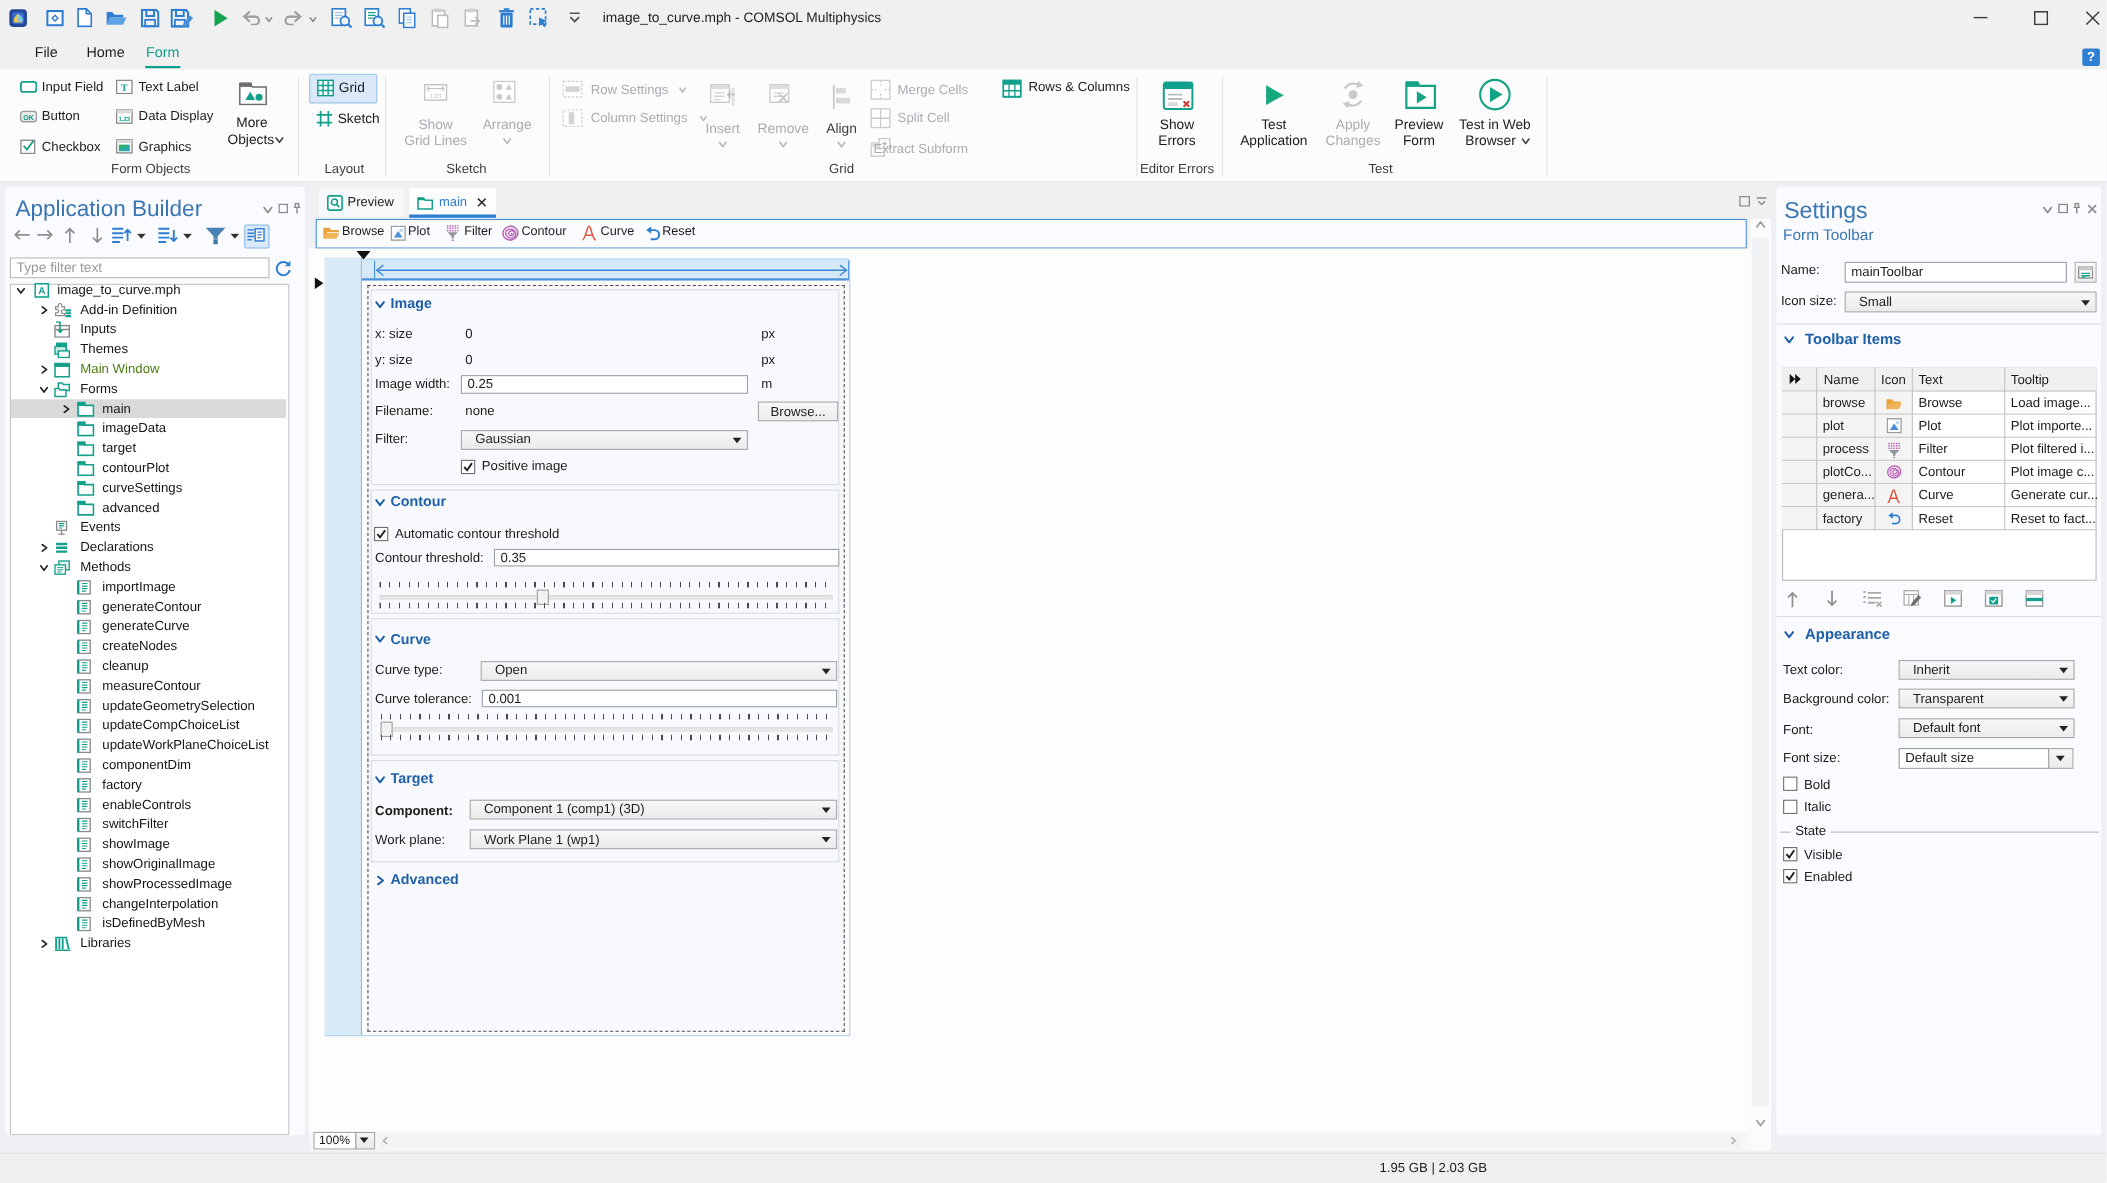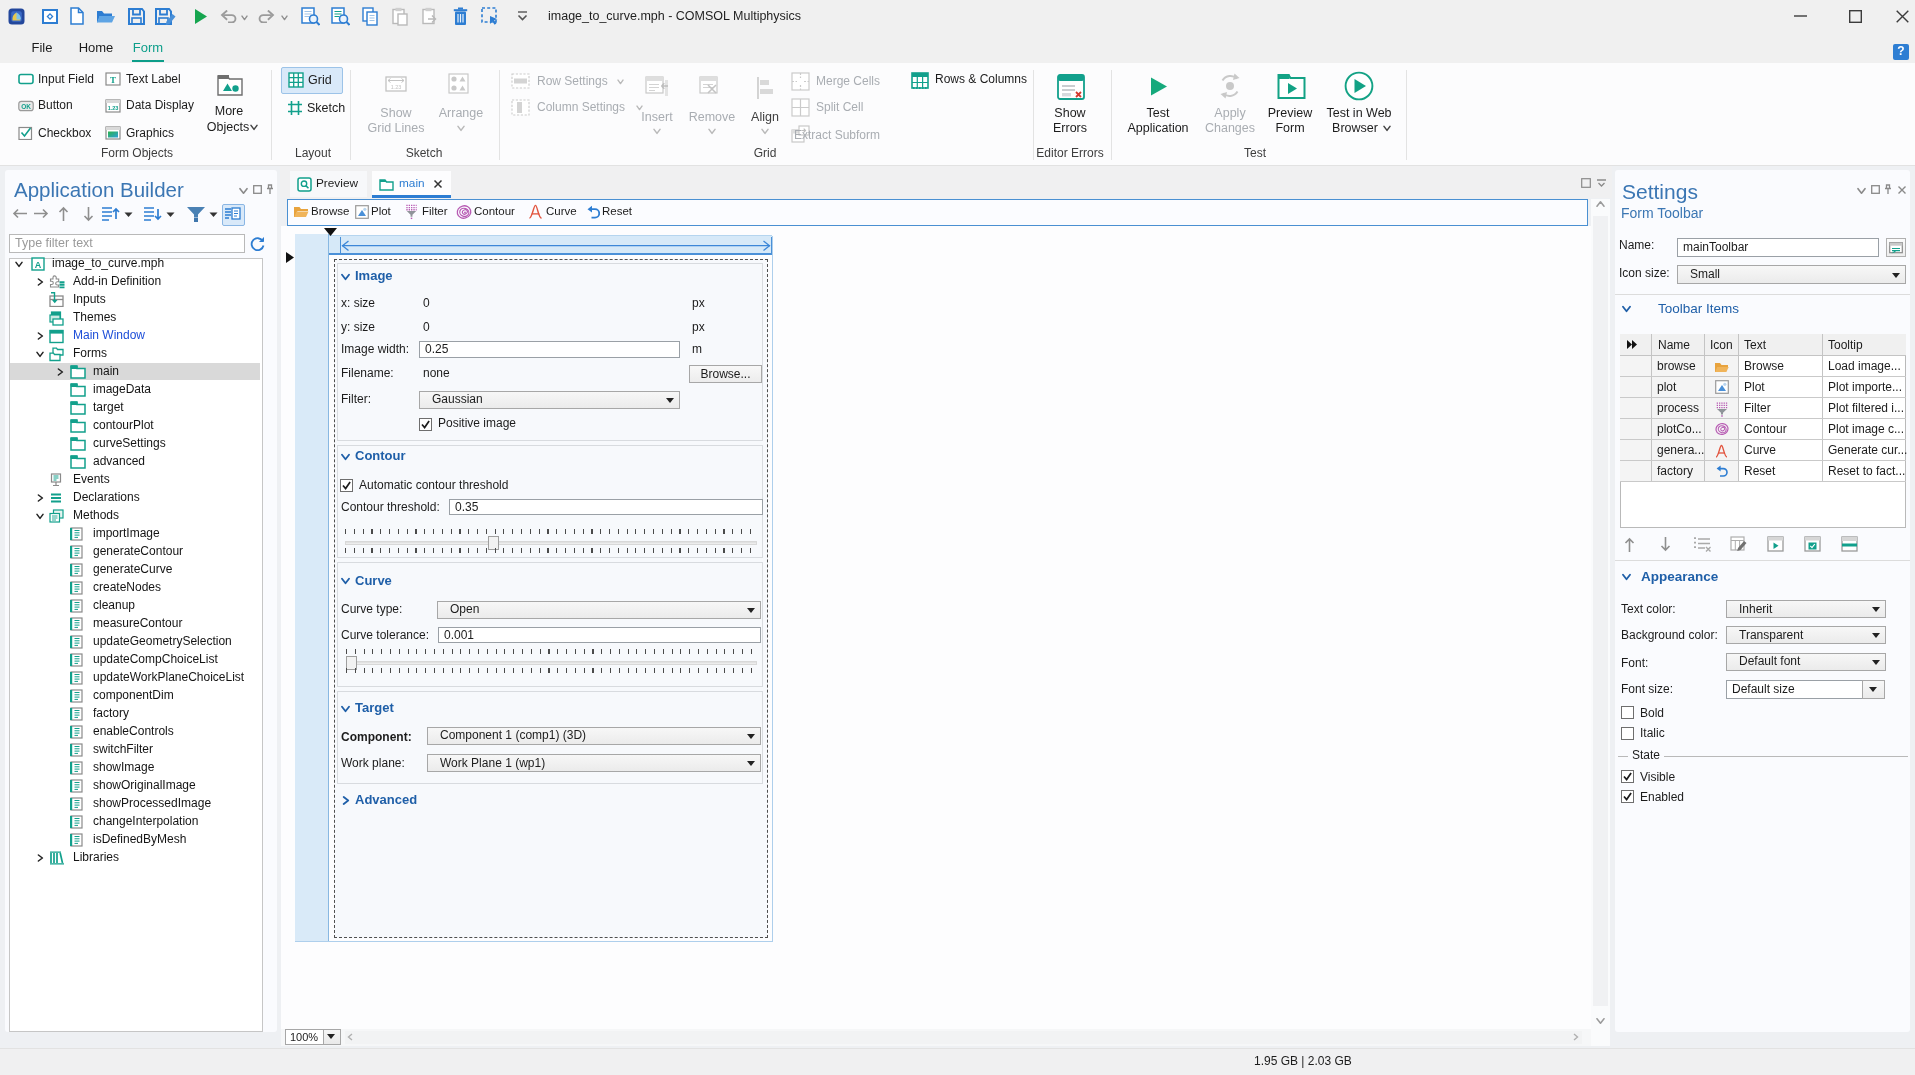--- a/index.html
+++ b/index.html
@@ -397,21 +397,21 @@
     <rect x="4" y="8" width="10" height="6" fill="#fff" stroke="#12a08c" stroke-width="1.3"></rect>
   </svg>
 <div class="t" style="left:73px;top:310px;font-size:12px;line-height:15px;color:#141414;font-weight:400;">Themes</div>
 <svg style="position:absolute;left:36px;top:332px" width="8" height="8" viewBox="0 0 8 8">
     <path d="M2.4 1 L6.4 4.0 L2.4 7" fill="none" stroke="#222" stroke-width="1.5" stroke-linecap="round" stroke-linejoin="round"></path>
   </svg>
 <svg style="position:absolute;left:49px;top:329px" width="15" height="15" viewBox="0 0 15 15">
     <rect x="1" y="1.5" width="13" height="12" fill="#fff" stroke="#12a08c" stroke-width="1.4"></rect>
     <rect x="0.8" y="1" width="13.4" height="3.6" fill="#12a08c"></rect>
   </svg>
-<div class="t" style="left:73px;top:328px;font-size:12px;line-height:15px;color:#1d4ed8;font-weight:400;">Main Window</div>
+<div class="t" style="left:73px;top:328px;font-size:12px;line-height:15px;color:#4d7c0f;font-weight:400;">Main Window</div>
 <svg style="position:absolute;left:36px;top:350px" width="8" height="8" viewBox="0 0 8 8">
     <path d="M1 2.4 L4.0 6.4 L7 2.4" fill="none" stroke="#222" stroke-width="1.5" stroke-linecap="round" stroke-linejoin="round"></path>
   </svg>
 <svg style="position:absolute;left:49px;top:346px" width="15" height="16" viewBox="0 0 15 16">
     <path d="M4 2.2 h3.5 l1 1.3 H14 V9 H4 Z" fill="#fff" stroke="#12a08c" stroke-width="1.3"></path>
     <path d="M1 7.2 h3.5 l1 1.3 H11 V14.5 H1 Z" fill="#fff" stroke="#12a08c" stroke-width="1.3"></path>
   </svg>
 <div class="t" style="left:73px;top:346px;font-size:12px;line-height:15px;color:#141414;font-weight:400;">Forms</div>
 <div style="position:absolute;left:10px;top:363px;width:250px;height:17px;background:#d9d9d9"></div>
 <svg style="position:absolute;left:56px;top:368px" width="8" height="8" viewBox="0 0 8 8">
@@ -787,21 +787,21 @@
     <path d="M2.5 11.5 l4 -3.5 v2 z" fill="#12a08c"></path>
   </svg>
 <div class="t" style="left:1619px;top:266px;font-size:12px;line-height:15px;color:#1c1c1c;font-weight:400;">Icon size:</div>
 <div style="position:absolute;left:1677px;top:265px;width:229px;height:19px;background:linear-gradient(#f7f7f7,#ebebeb);border:1px solid #a7a7a7;box-sizing:border-box"></div>
 <div class="t" style="left:1690px;top:267px;font-size:12px;line-height:15px;color:#1c1c1c;font-weight:400;">Small</div>
 <div style="position:absolute;left:1892px;top:272.5px;width:0;height:0;border-left:4.5px solid transparent;border-right:4.5px solid transparent;border-top:5px solid #222"></div>
 <div style="position:absolute;left:1615px;top:294px;width:295px;height:1px;background:#dcdcdc"></div>
 <svg style="position:absolute;left:1622px;top:304px" width="9" height="9" viewBox="0 0 9 9">
     <path d="M1 2.6999999999999997 L4.5 7.2 L8 2.6999999999999997" fill="none" stroke="#1f5fa8" stroke-width="1.8" stroke-linecap="round" stroke-linejoin="round"></path>
   </svg>
-<div class="t" style="left:1641px;top:300px;font-size:13.5px;line-height:17px;color:#1f5fa8;font-weight:400;margin-left:17px;">Toolbar Items</div>
+<div class="t" style="left:1641px;top:300px;font-size:13.5px;line-height:17px;color:#1f5fa8;font-weight:700;">Toolbar Items</div>
 <div style="position:absolute;left:1620px;top:334px;width:286px;height:194px;background:#fff;border:1px solid #b9b9b9;box-sizing:border-box"></div>
 <div style="position:absolute;left:1620px;top:334px;width:286px;height:22px;background:#f0f0f0;border-bottom:1px solid #c4c4c4;box-sizing:border-box"></div>
 <div style="position:absolute;left:1620px;top:356px;width:118px;height:126px;background:#f4f4f4"></div>
 <div style="position:absolute;left:1651px;top:334px;width:1px;height:148px;background:#c4c4c4"></div>
 <div style="position:absolute;left:1704px;top:334px;width:1px;height:148px;background:#c4c4c4"></div>
 <div style="position:absolute;left:1738px;top:334px;width:1px;height:148px;background:#c4c4c4"></div>
 <div style="position:absolute;left:1822px;top:334px;width:1px;height:148px;background:#c4c4c4"></div>
 <div style="position:absolute;left:1620px;top:376px;width:286px;height:1px;background:#c9c9c9"></div>
 <div style="position:absolute;left:1620px;top:397px;width:286px;height:1px;background:#c9c9c9"></div>
 <div style="position:absolute;left:1620px;top:418px;width:286px;height:1px;background:#c9c9c9"></div>

